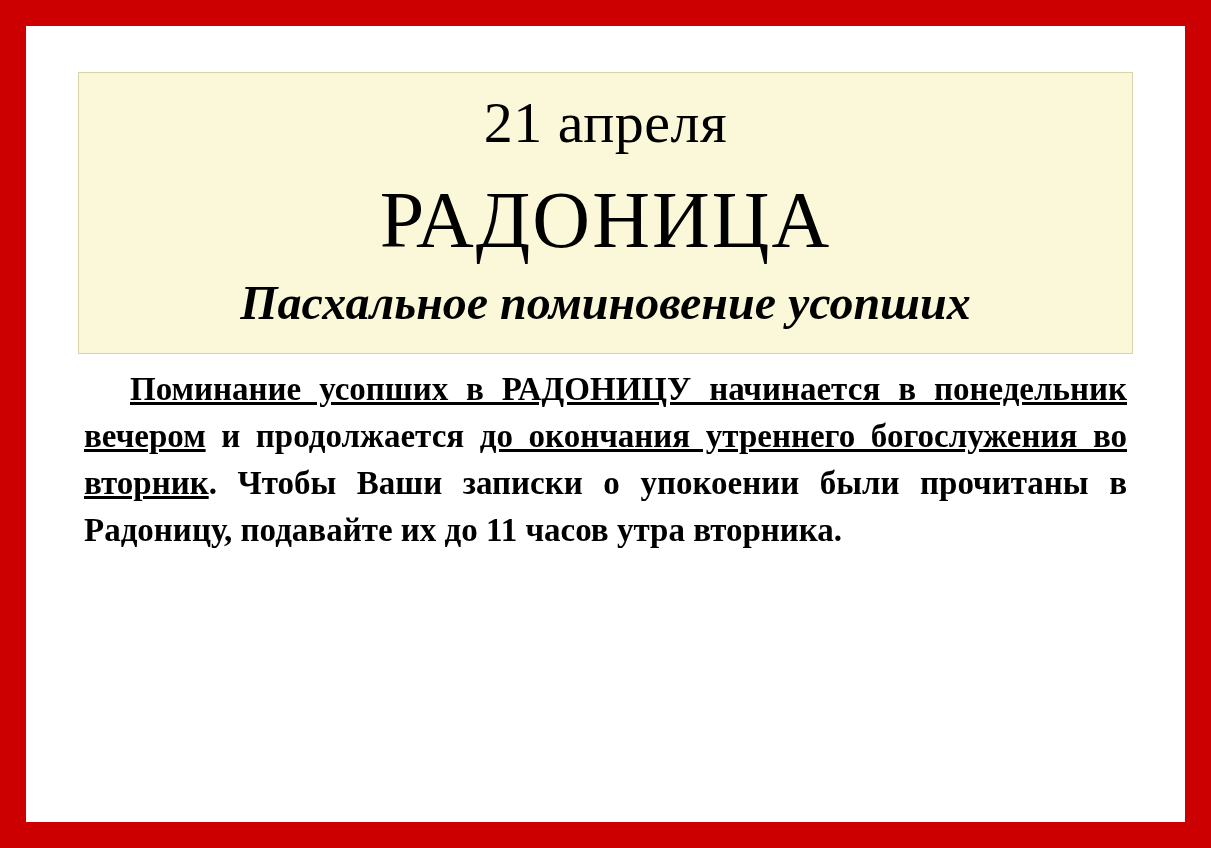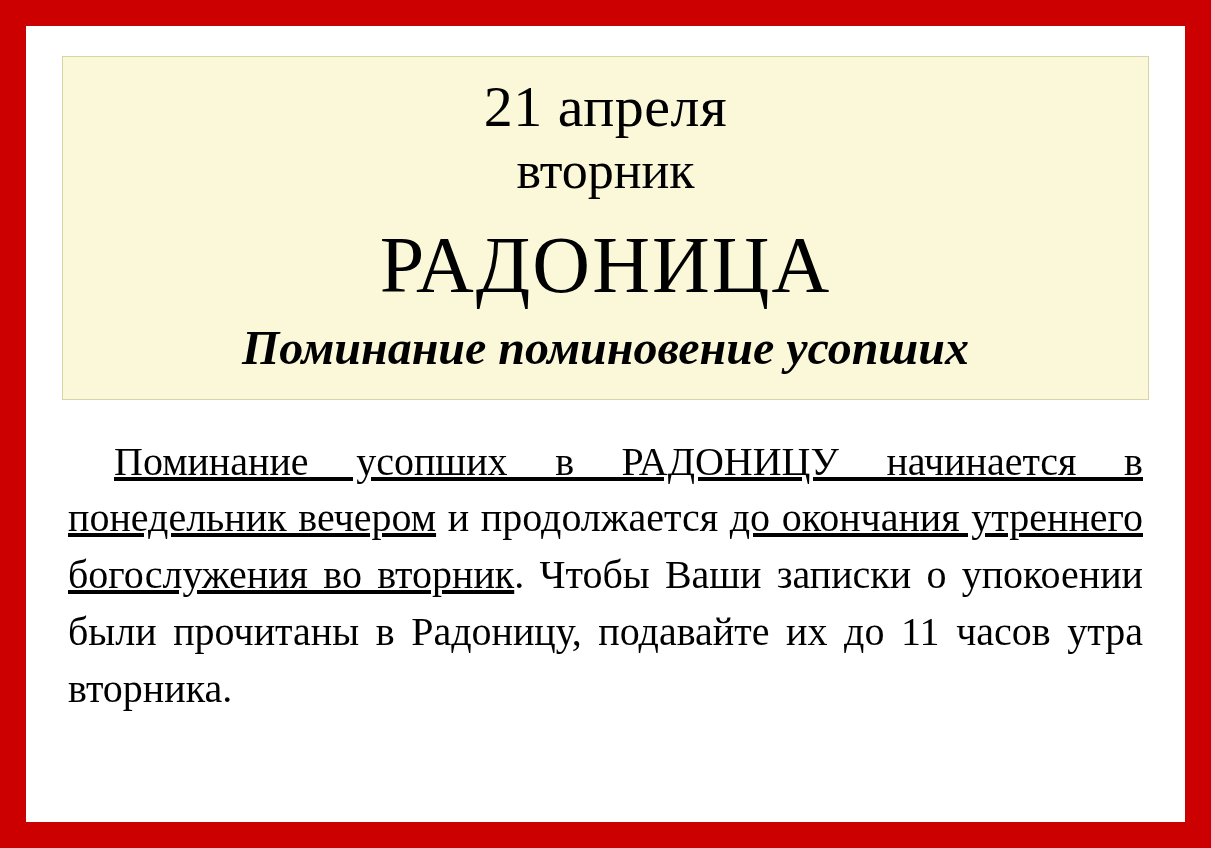--- a/index.html
+++ b/index.html
@@ -14,21 +14,21 @@
     overflow: hidden;
   }
 
   .poster {
     position: relative;
     box-sizing: border-box;
     width: 1211px;
     height: 848px;
     background: #ffffff;
     border: 26px solid #cc0000;
-    padding: 0;
+    padding: 16px;
   }
 
   .inner {
     box-sizing: border-box;
     width: 100%;
     height: 100%;
     background: #ffffff;
     padding: 30px 36px 20px 36px;
     display: flex;
     flex-direction: column;
@@ -67,44 +67,43 @@
   .subtitle-line {
     font-size: 48px;
     line-height: 1.2;
     color: #000000;
     font-weight: bold;
     font-style: italic;
     margin-top: 8px;
   }
 
   .body-text {
-    margin-top: 34px;
-    font-size: 40px;
+    margin-top: 12px;
+    font-size: 33px;
     line-height: 1.42;
-    font-weight: normal;
+    font-weight: bold;
     color: #000000;
     text-align: justify;
     text-justify: inter-word;
     text-indent: 46px;
     padding: 0 6px;
   }
 
   .u {
     text-decoration: underline;
   }
 </style>
 </head>
 <body>
 
 <div class="poster">
   <div class="inner">
 
     <div class="headline-box">
       <div class="date-line">21 апреля</div>
-      <div class="weekday-line">вторник</div>
       <div class="title-line">РАДОНИЦА</div>
-      <div class="subtitle-line">Поминание поминовение усопших</div>
+      <div class="subtitle-line">Пасхальное поминовение усопших</div>
     </div>
 
     <div class="body-text"><span class="u">Поминание усопших в РАДОНИЦУ начинается в понедельник вечером</span><span> и продолжается </span><span class="u">до окончания утреннего богослужения во вторник</span><span>. Чтобы Ваши записки о упокоении были прочитаны в Радоницу, подавайте их до 11 часов утра вторника.</span></div>
 
   </div>
 </div>
 
 </body></html>

